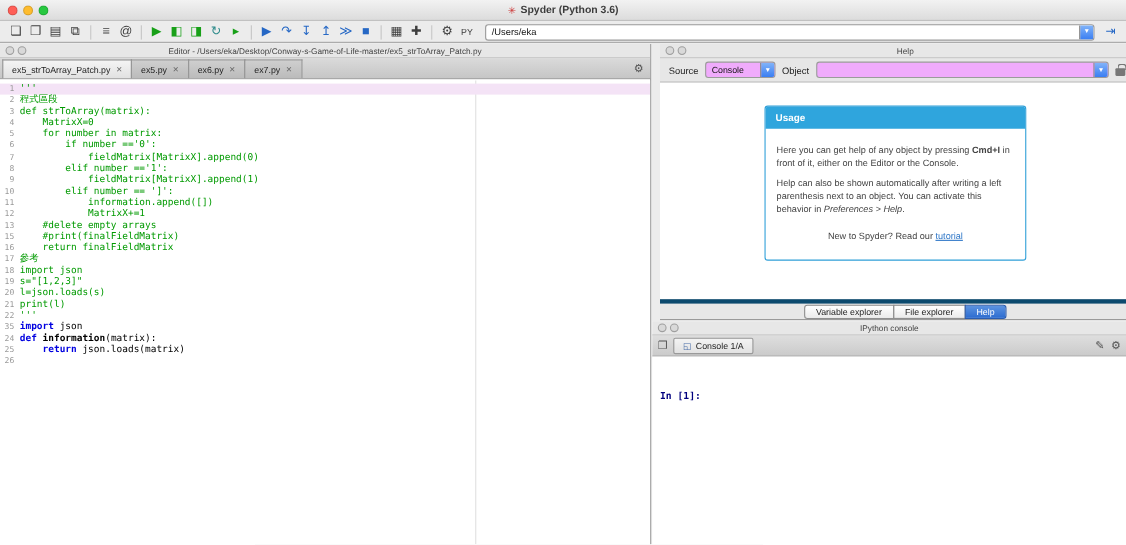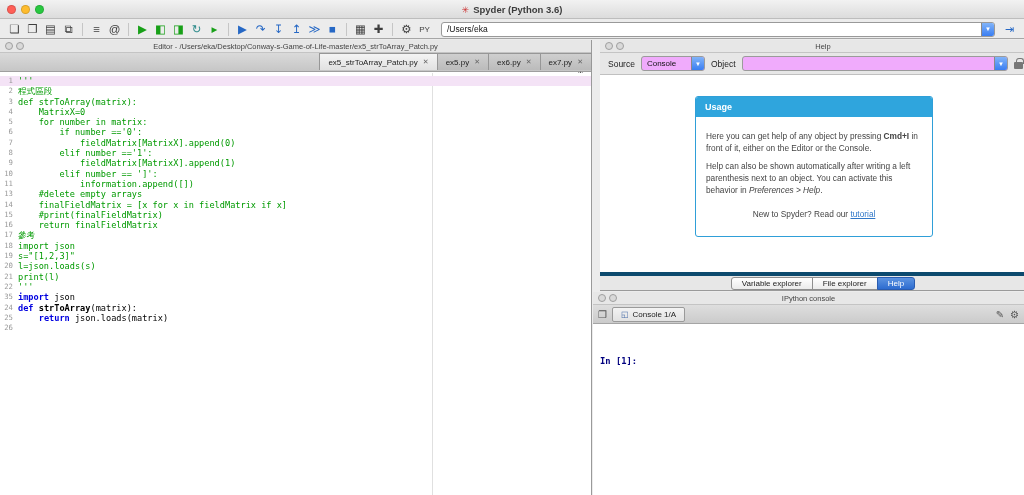--- a/index.html
+++ b/index.html
@@ -24,21 +24,21 @@
   .combo-btn::after { content: "▼"; }
   .parent-icon { margin-left: 6px; font-size: 11px; color: #2668c5; }
 
   
   .pane-head { height: 13px; background: #e7e7e7; border-bottom: 1px solid #c4c4c4; position: relative; display: flex; align-items: center; justify-content: center; font-size: 7.5px; color: #444; }
   .pane-dots { position: absolute; left: 5px; top: 2px; display: flex; gap: 3px; }
   .pdot { width: 8px; height: 8px; border-radius: 50%; background: #d9d9d9; border: 1px solid #9f9f9f; }
 
   
   .editor-pane { position: absolute; left: 0; top: 40px; width: 592px; height: 455px; background: #fff; border-right: 1px solid #9a9a9a; }
-  .tabbar { height: 19px; background: linear-gradient(#dadada,#c6c6c6); border-bottom: 1px solid #9f9f9f; display: flex; align-items: flex-end; padding-left: 2px; flex-direction: column; }
+  .tabbar { height: 19px; background: linear-gradient(#dadada,#c6c6c6); border-bottom: 1px solid #9f9f9f; display: flex; align-items: flex-end; padding-left: 2px; }
   .tabs-host { display: flex; align-items: flex-end; }
   .etab { height: 17px; display: flex; align-items: center; gap: 5px; padding: 0 8px; font-size: 8px; color: #222; background: linear-gradient(#cfcfcf,#bbbbbb); border: 1px solid #979797; border-bottom: none; margin-right: -1px; }
   .etab.active { background: linear-gradient(#f4f4f4,#e1e1e1); }
   .etab .x { font-size: 7px; color: #666; }
   .tab-gear { margin-left: auto; margin-right: 6px; align-self: center; font-size: 10px; color: #555; }
   .code-wrap { position: absolute; top: 33px; left: 0; right: 0; bottom: 0; background: #fff; overflow: hidden; padding-top: 3px; }
   .edge-line { position: absolute; left: 432px; top: 0; bottom: 0; width: 1px; background: #e0e0e0; }
   .code-line { display: flex; height: 10.3px; line-height: 10.3px; font-family: "DejaVu Sans Mono", monospace; font-size: 8.6px; white-space: pre; position: relative; }
   .code-line.cur { background: #f4e3f6; }
   .ln { width: 18px; text-align: right; padding-right: 5px; color: #999; font-size: 7.3px; flex: none; font-family: "DejaVu Sans Mono", monospace; }
@@ -169,32 +169,32 @@
           <div class="code-line"><span class="ln">2</span><span class="codetxt"><span class="seg str">程式區段</span></span></div>
           <div class="code-line"><span class="ln">3</span><span class="codetxt"><span class="seg str">def strToArray(matrix):</span></span></div>
           <div class="code-line"><span class="ln">4</span><span class="codetxt"><span class="seg str">    MatrixX=0</span></span></div>
           <div class="code-line"><span class="ln">5</span><span class="codetxt"><span class="seg str">    for number in matrix:</span></span></div>
           <div class="code-line"><span class="ln">6</span><span class="codetxt"><span class="seg str">        if number =='0':</span></span></div>
           <div class="code-line"><span class="ln">7</span><span class="codetxt"><span class="seg str">            fieldMatrix[MatrixX].append(0)</span></span></div>
           <div class="code-line"><span class="ln">8</span><span class="codetxt"><span class="seg str">        elif number =='1':</span></span></div>
           <div class="code-line"><span class="ln">9</span><span class="codetxt"><span class="seg str">            fieldMatrix[MatrixX].append(1)</span></span></div>
           <div class="code-line"><span class="ln">10</span><span class="codetxt"><span class="seg str">        elif number == ']':</span></span></div>
           <div class="code-line"><span class="ln">11</span><span class="codetxt"><span class="seg str">            information.append([])</span></span></div>
+          <div class="code-line"><span class="ln">12</span><span class="codetxt"><span class="seg str">            MatrixX+=1</span></span></div>
           <div class="code-line"><span class="ln">13</span><span class="codetxt"><span class="seg str">    #delete empty arrays</span></span></div>
-          <div class="code-line"><span class="ln">14</span><span class="codetxt"><span class="seg str">    finalFieldMatrix = [x for x in fieldMatrix if x]</span></span></div>
           <div class="code-line"><span class="ln">15</span><span class="codetxt"><span class="seg str">    #print(finalFieldMatrix)</span></span></div>
           <div class="code-line"><span class="ln">16</span><span class="codetxt"><span class="seg str">    return finalFieldMatrix</span></span></div>
           <div class="code-line"><span class="ln">17</span><span class="codetxt"><span class="seg str">參考</span></span></div>
           <div class="code-line"><span class="ln">18</span><span class="codetxt"><span class="seg str">import json</span></span></div>
           <div class="code-line"><span class="ln">19</span><span class="codetxt"><span class="seg str">s="[1,2,3]"</span></span></div>
           <div class="code-line"><span class="ln">20</span><span class="codetxt"><span class="seg str">l=json.loads(s)</span></span></div>
           <div class="code-line"><span class="ln">21</span><span class="codetxt"><span class="seg str">print(l)</span></span></div>
           <div class="code-line"><span class="ln">22</span><span class="codetxt"><span class="seg str">'''</span></span></div>
           <div class="code-line"><span class="ln">35</span><span class="codetxt"><span class="seg kw">import</span><span class="seg pl"> json</span></span></div>
-          <div class="code-line"><span class="ln">24</span><span class="codetxt"><span class="seg kw">def</span><span class="seg pl"> </span><span class="seg fn">strToArray</span><span class="seg pl">(matrix):</span></span></div>
+          <div class="code-line"><span class="ln">24</span><span class="codetxt"><span class="seg kw">def</span><span class="seg pl"> </span><span class="seg fn">information</span><span class="seg pl">(matrix):</span></span></div>
           <div class="code-line"><span class="ln">25</span><span class="codetxt"><span class="seg pl">    </span><span class="seg kw">return</span><span class="seg pl"> json.loads(matrix)</span></span></div>
           <div class="code-line"><span class="ln">26</span><span class="codetxt"></span></div>
         </div>
     </div>
   </div>
 
   <div class="help-pane">
     <div class="pane-head">
       <div class="pane-dots">
         <span class="pdot"></span>

